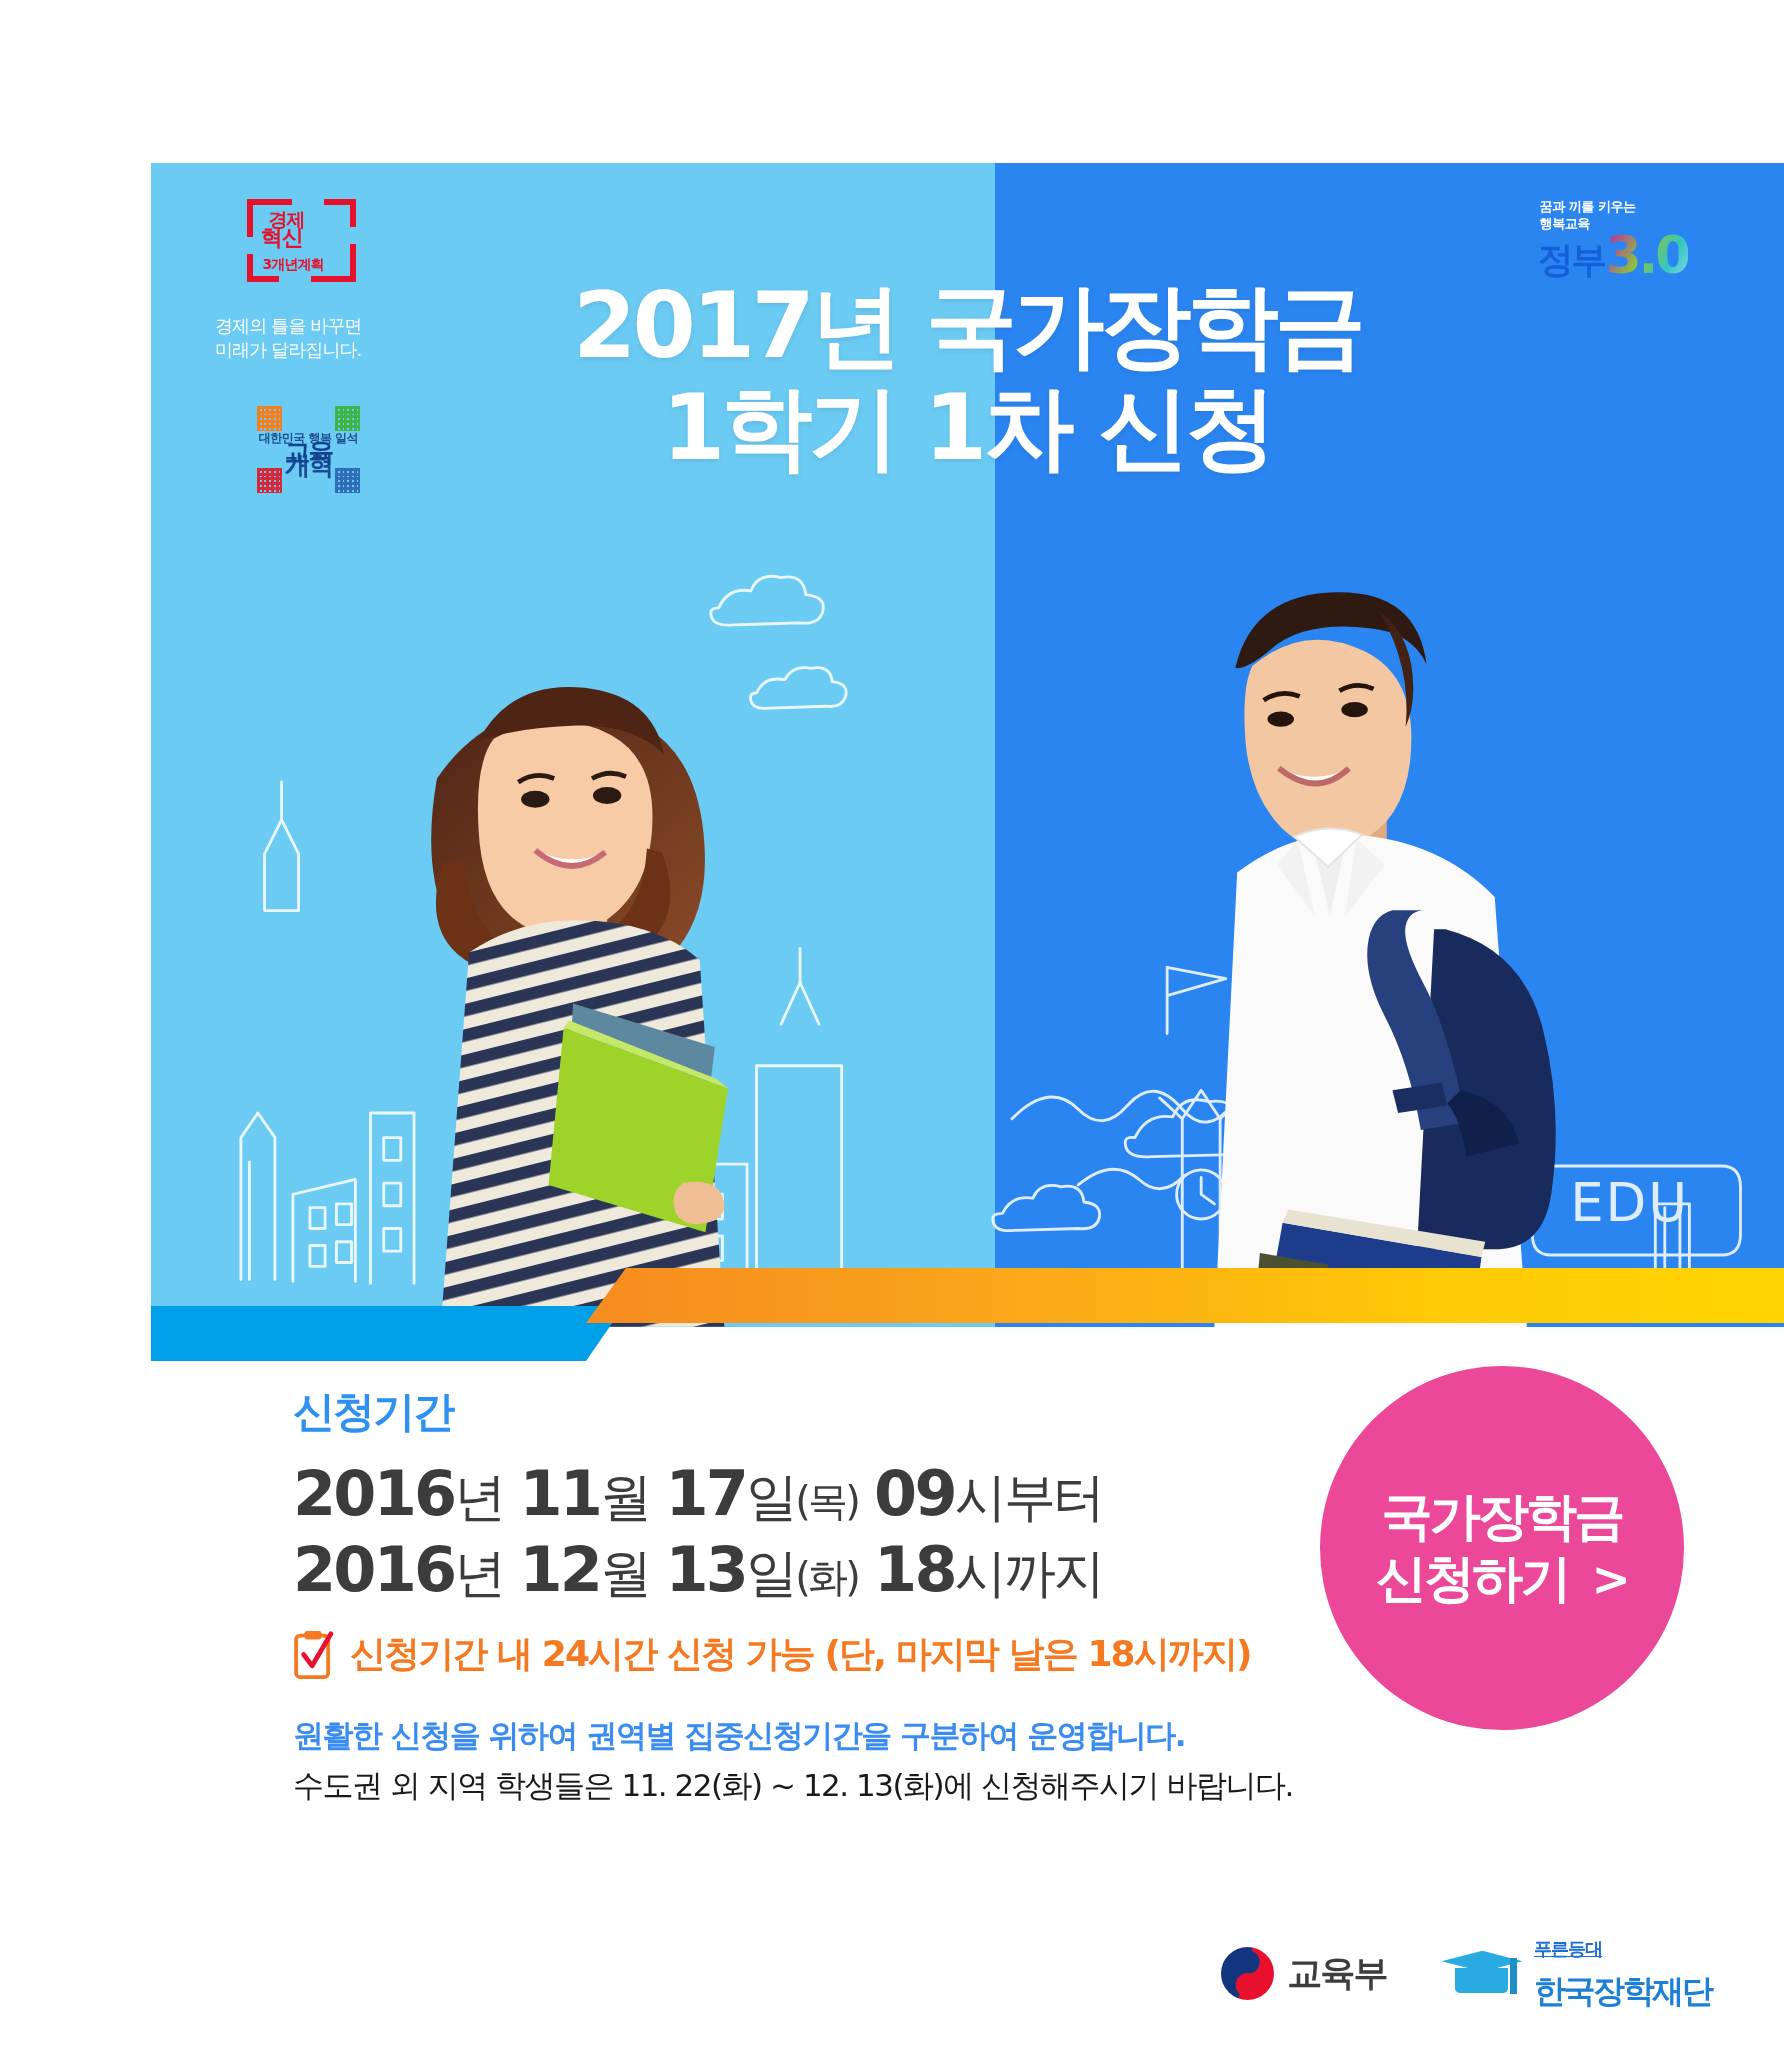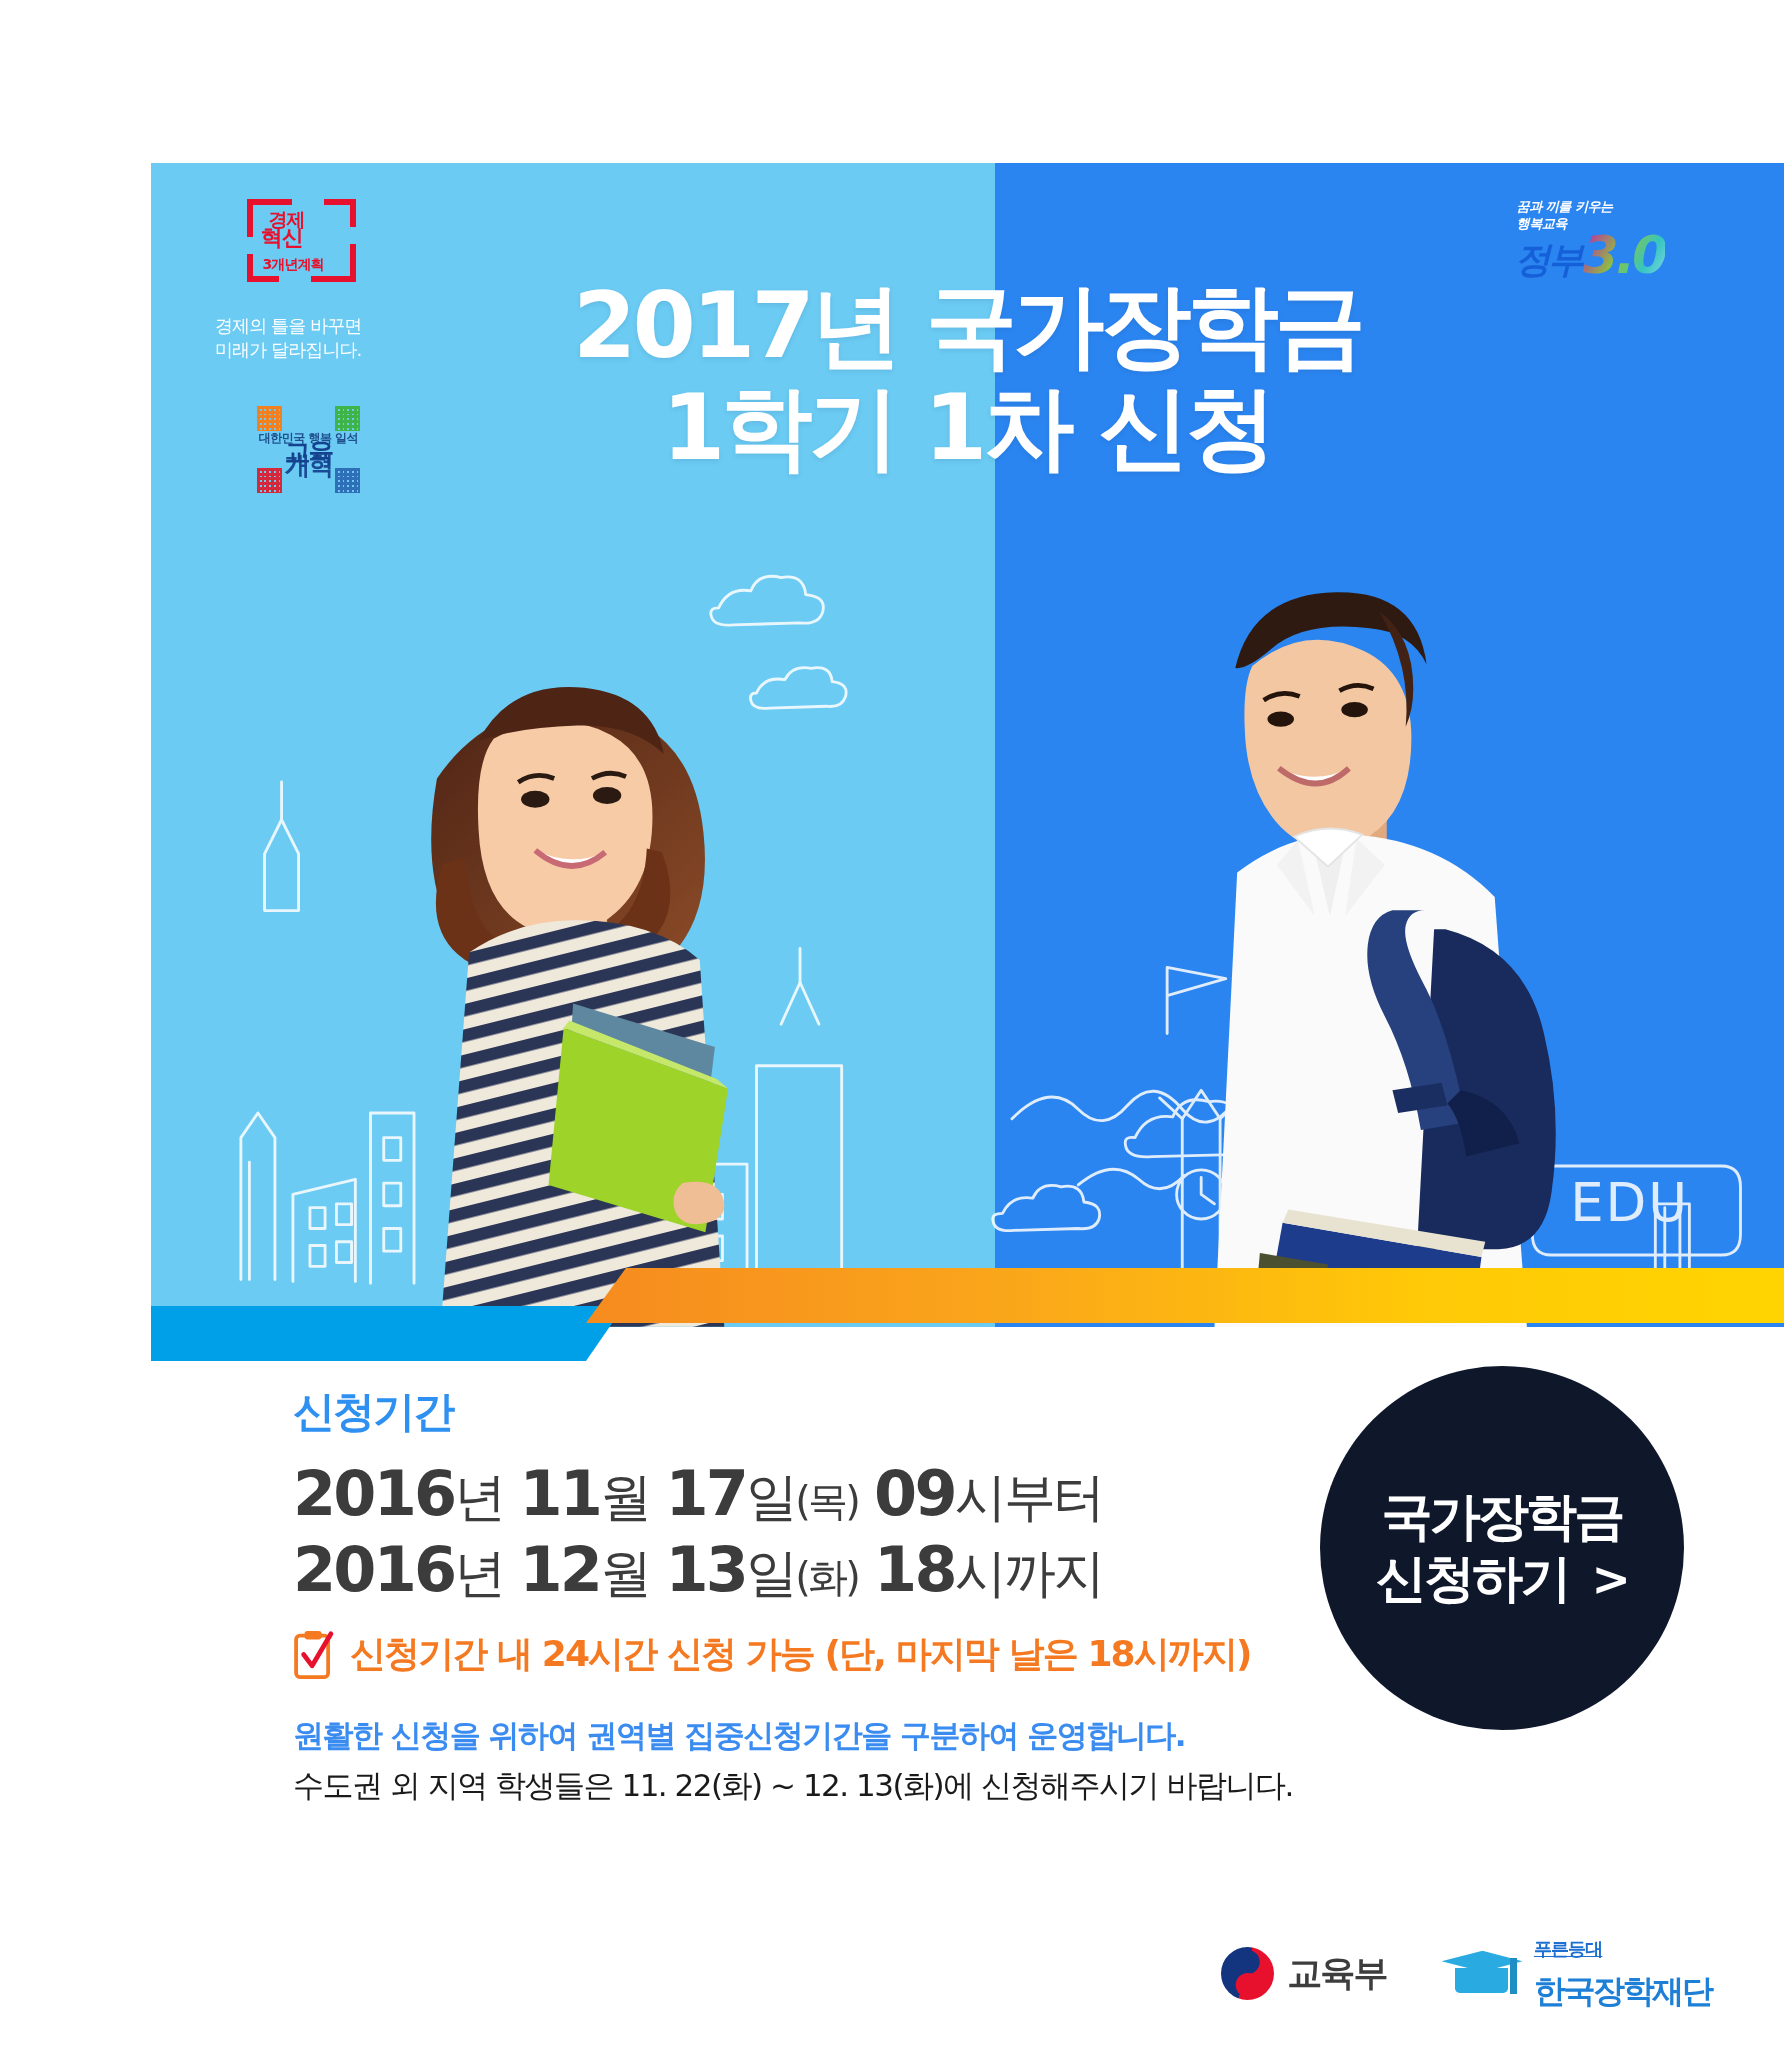--- a/index.html
+++ b/index.html
@@ -54,21 +54,21 @@
   .logo-edu .sq.r { left:1.9px; bottom:0; background:
       repeating-linear-gradient(#D4283B 0 2.8px, transparent 2.8px 4.7px),
       repeating-linear-gradient(90deg,#D4283B 0 2.8px, transparent 2.8px 4.7px); }
   .logo-edu .sq.b { right:1.9px; bottom:0; background:
       repeating-linear-gradient(#2E6FB8 0 2.8px, transparent 2.8px 4.7px),
       repeating-linear-gradient(90deg,#2E6FB8 0 2.8px, transparent 2.8px 4.7px); }
   .logo-edu-small { position:absolute; left:0; right:0; top:24px; text-align:center; font-size:12px; color:#1f4f8f; font-weight:bold; letter-spacing:-0.5px; }
   .logo-edu-main  { position:absolute; left:0; right:0; top:34px; text-align:center; font-size:25.6px; color:#14428f; font-weight:bold; letter-spacing:-1.9px; line-height:1; }
   .logo-edu-main2 { position:absolute; left:0; right:0; top:47px; text-align:center; font-size:25.6px; color:#14428f; font-weight:bold; letter-spacing:-1.9px; line-height:1; opacity:.92;}
 
-  .logo-gov { position:absolute; right:95px; top:36px; width:180px; text-align:right;font-style:italic; }
+  .logo-gov { position:absolute; right:72px; top:36px; width:180px; text-align:right; }
   .gov-tag { font-size:13.2px; color:#ffffff; font-weight:bold; line-height:1.25; letter-spacing:-0.6px; text-align:left; padding-left:7.6px;}
   .gov-main { display:flex; align-items:flex-end; justify-content:flex-start; gap:1.9px; padding-left:5.7px; margin-top:1.9px;}
   .gov-jb { font-size:36px; font-weight:bold; color:#1560d8; letter-spacing:-2.8px; line-height:.95; }
   .gov-30 { font-size:51px; font-weight:bold; line-height:.85; letter-spacing:-2.8px;
     background:linear-gradient(120deg,#C026A8 0%, #8BC53F 45%, #35C6C0 75%, #7FD4E8 100%);
     -webkit-background-clip:text; background-clip:text; color:transparent; }
 
   
   .hero-title {
     position:absolute; left:0; right:0; top:112px;
@@ -115,21 +115,21 @@
   .note-text { font-size:36px; color:#F47920; font-weight:bold; letter-spacing:-1.9px; white-space:nowrap; }
 
   .para { margin-top:32px; }
   .para .l-blue { font-size:31px; color:#3B8CF0; font-weight:bold; letter-spacing:-1.5px; line-height:1.6; white-space:nowrap; }
   .para .l-dark { font-size:31px; color:#1A1A1A; letter-spacing:-1.5px; line-height:1.6; white-space:nowrap; }
 
   
   .cta {
     position:absolute; left:1320px; top:1366px;
     width:364px; height:364px; border-radius:50%;
-    background:#0f172a;
+    background:#ec4899;
     display:flex; flex-direction:column; align-items:center; justify-content:center;
     cursor:pointer;
   }
   .cta-l1, .cta-l2 {
     color:#ffffff; font-weight:bold; font-size:51px;
     letter-spacing:-2.8px; line-height:1.22; white-space:nowrap;
   }
   .cta-l2 { display:flex; align-items:center; gap:23px; }
   .cta-chev { font-size:47px; font-weight:bold; }
 

